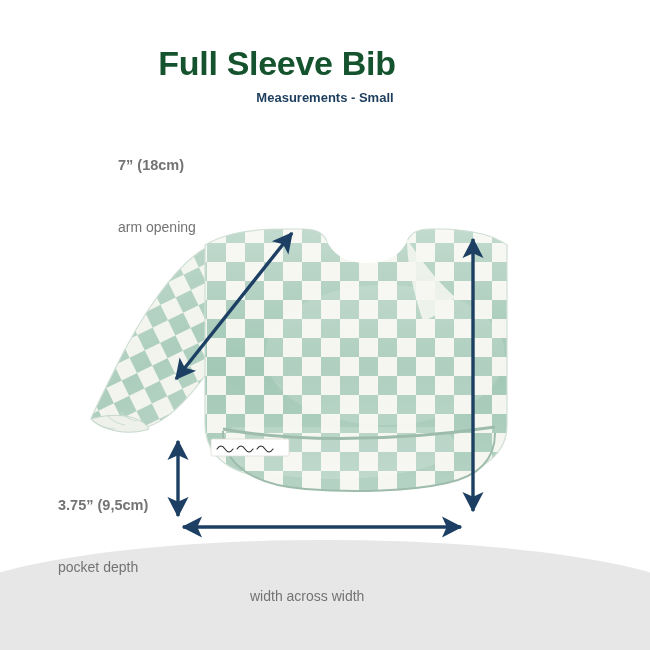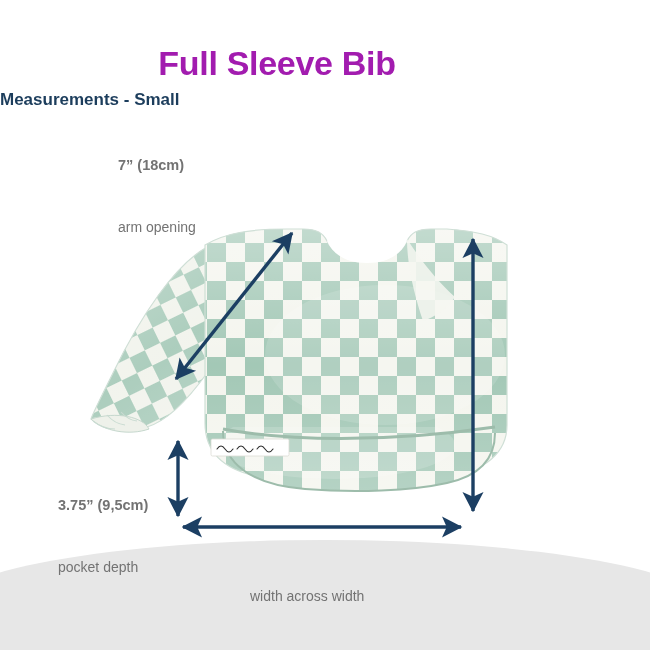--- a/index.html
+++ b/index.html
@@ -33,28 +33,29 @@
   
   .title {
     position: absolute;
     left: 0;
     top: 44px;
     width: 554px;
     text-align: center;
     font-size: 34px;
     font-weight: bold;
     letter-spacing: -0.3px;
-    color: #a21caf;
+    color: #14532d;
   }
   .subtitle {
     position: absolute;
     left: 0;
     top: 90px;
     width: 650px;
-    font-size: 17px;
+    text-align: center;
+    font-size: 13px;
     font-weight: bold;
     color: #1c3d5c;
   }
 
   
   .label {
     position: absolute;
     color: #737373;
     line-height: 1.25;
   }

